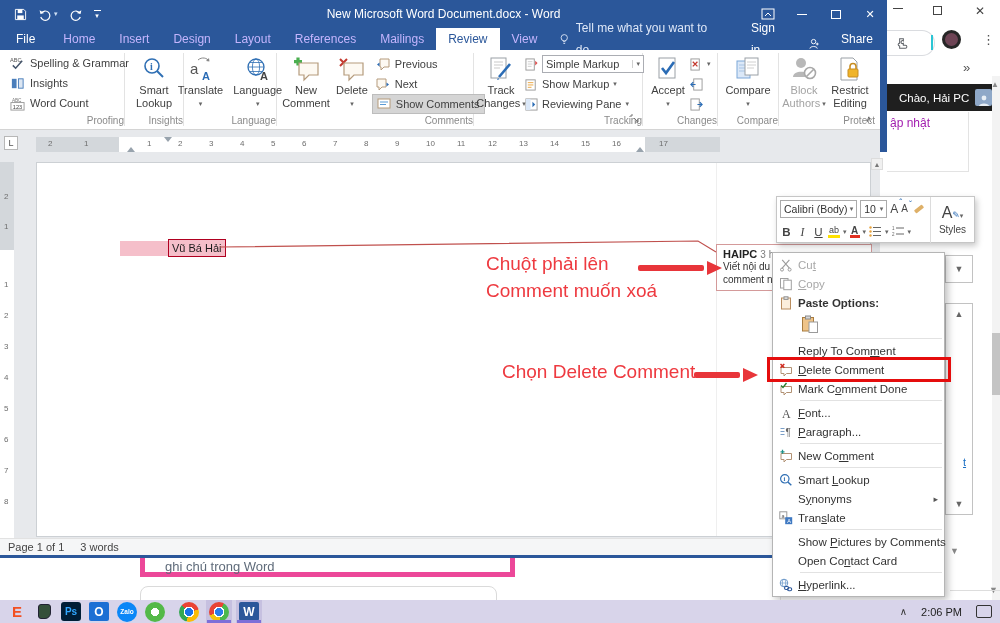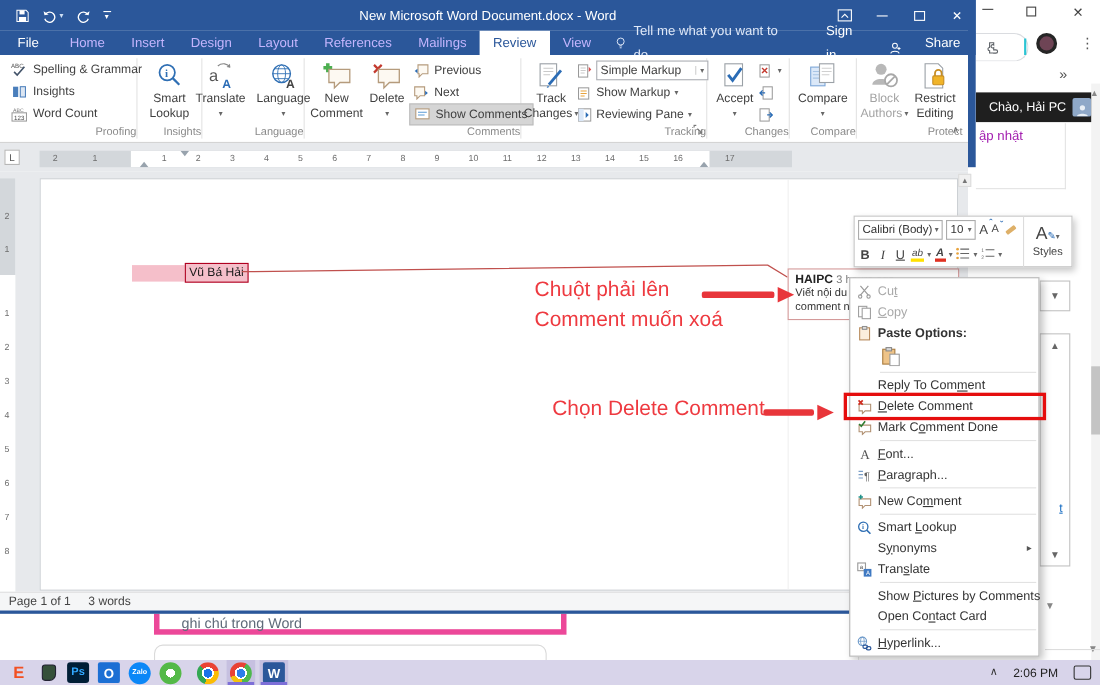--- a/index.html
+++ b/index.html
@@ -101,21 +101,21 @@
   .csize{width:29px;}
   .tbi{display:inline-flex;align-items:center;justify-content:center;font-size:12px;color:#444;position:relative;}
   .fgrow::after{content:"ˆ";position:absolute;top:-5px;right:-4px;font-size:9px;color:#2b6cb5;}
   .fshrink{font-size:10px;}
   .fshrink::after{content:"ˇ";position:absolute;top:-4px;right:-4px;font-size:9px;color:#2b6cb5;}
   .brush{width:11px;height:4px;background:#deb068;transform:rotate(-38deg);border-radius:1px;margin:0 3px;}
   .fmt{width:13px;text-align:center;font-size:11.5px;color:#444;}
   .fmt.b{font-weight:bold;}
   .fmt.i{font-style:italic;font-family:"Liberation Serif",serif;}
   .fmt.u{text-decoration:underline;}
-  .stack{display:inline-flex;flex-direction:column;align-items:center;line-height:9px;font-style:italic;}
+  .stack{display:inline-flex;flex-direction:column;align-items:center;line-height:9px;}
   .ybar{width:12px;height:3px;background:#ffe100;}
   .rbar{width:10px;height:3px;background:#e03021;}
   .mtb-right{border-left:1px solid #dcdcdc;display:flex;flex-direction:column;align-items:center;justify-content:center;}
   .styles-big{font-size:16px;color:#444;line-height:16px;}
   .styles-big .pen{color:#2b6cb5;font-size:9px;}
   .styles-lbl{font-size:10px;color:#444;}
 
   
   .cmenu{position:absolute;left:772px;top:252px;width:173px;background:#fff;border:1px solid #b5b5b5;
     box-shadow:3px 3px 7px rgba(0,0,0,.25);z-index:20;padding:2px 0;}

